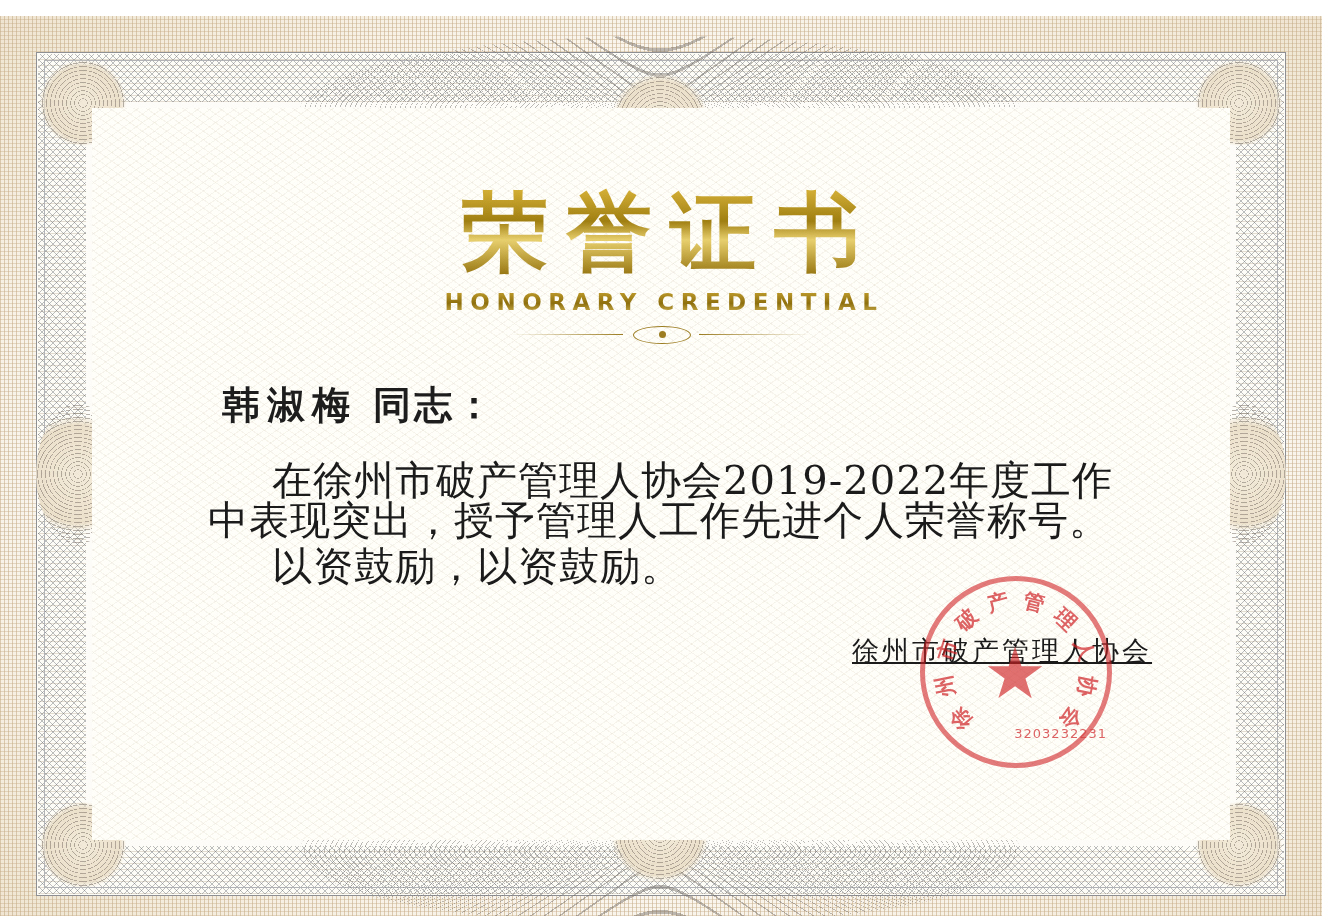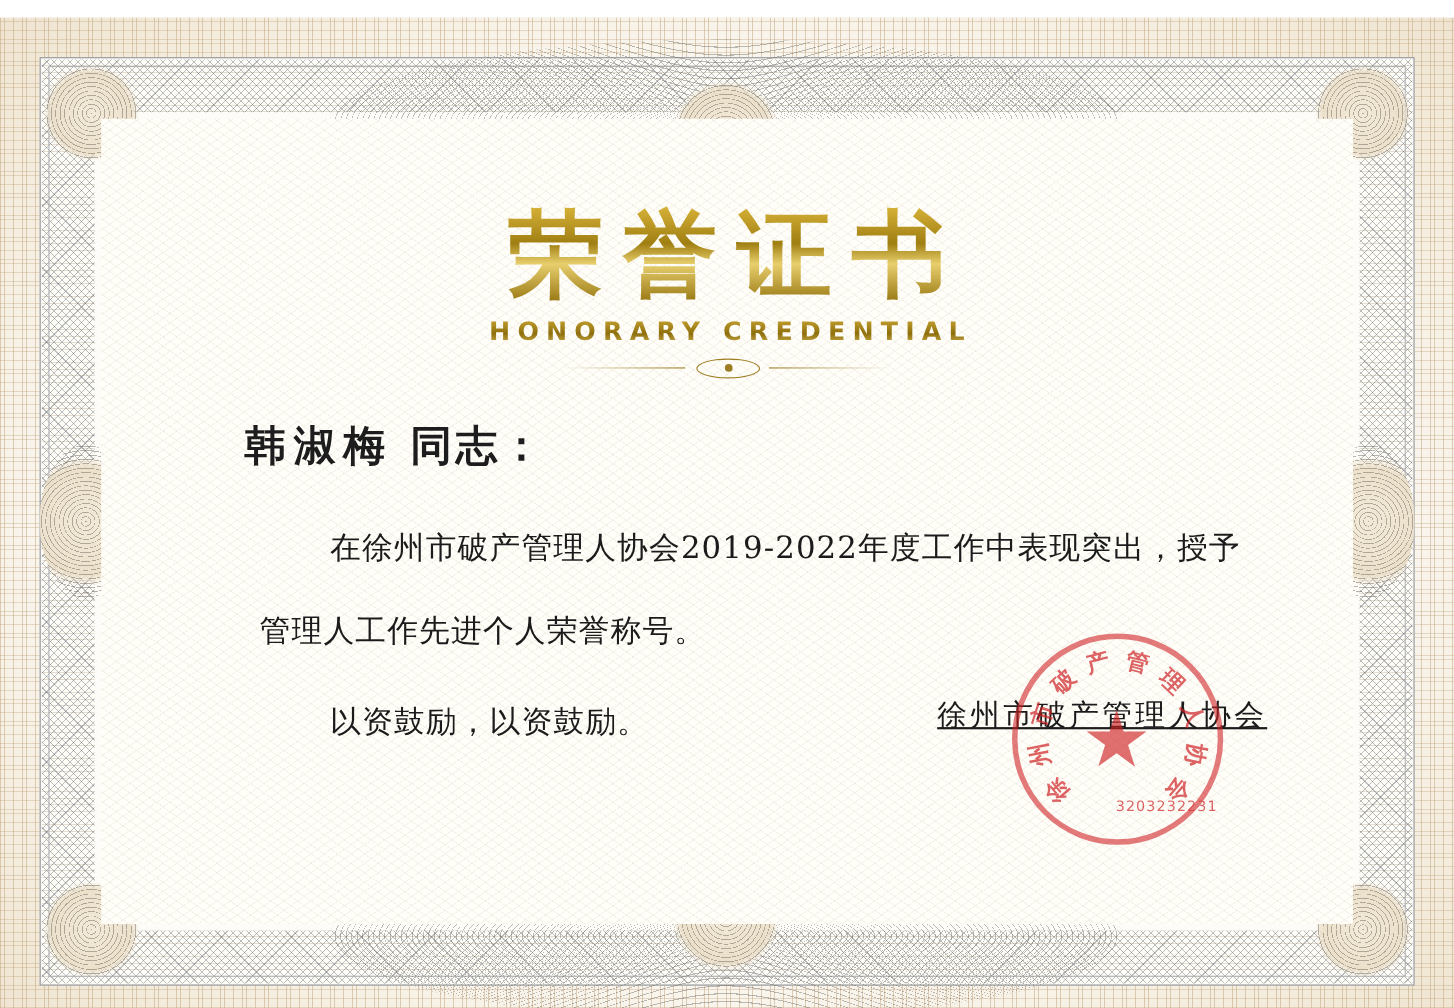--- a/index.html
+++ b/index.html
@@ -222,26 +222,26 @@
     color: #1d1d1d;
     letter-spacing: 3px;
   }
   .recipient .name {
     letter-spacing: 7px;
     padding-right: 16px;
   }
 
   .body-text {
     position: absolute;
-    left: 144px;
+    left: 116px;
     top: 352px;
     width: 920px;
     font-family: "DejaVu Serif", "Liberation Serif", serif;
-    font-size: 28px;
-    line-height: 76px;
+    font-size: 40px;
+    line-height: 40px;
     color: #1b1b1b;
     letter-spacing: 1px;
   }
   .body-text p {
     margin: 0 0 6px 0;
     text-indent: 64px;
   }
 
   
   .signature {

